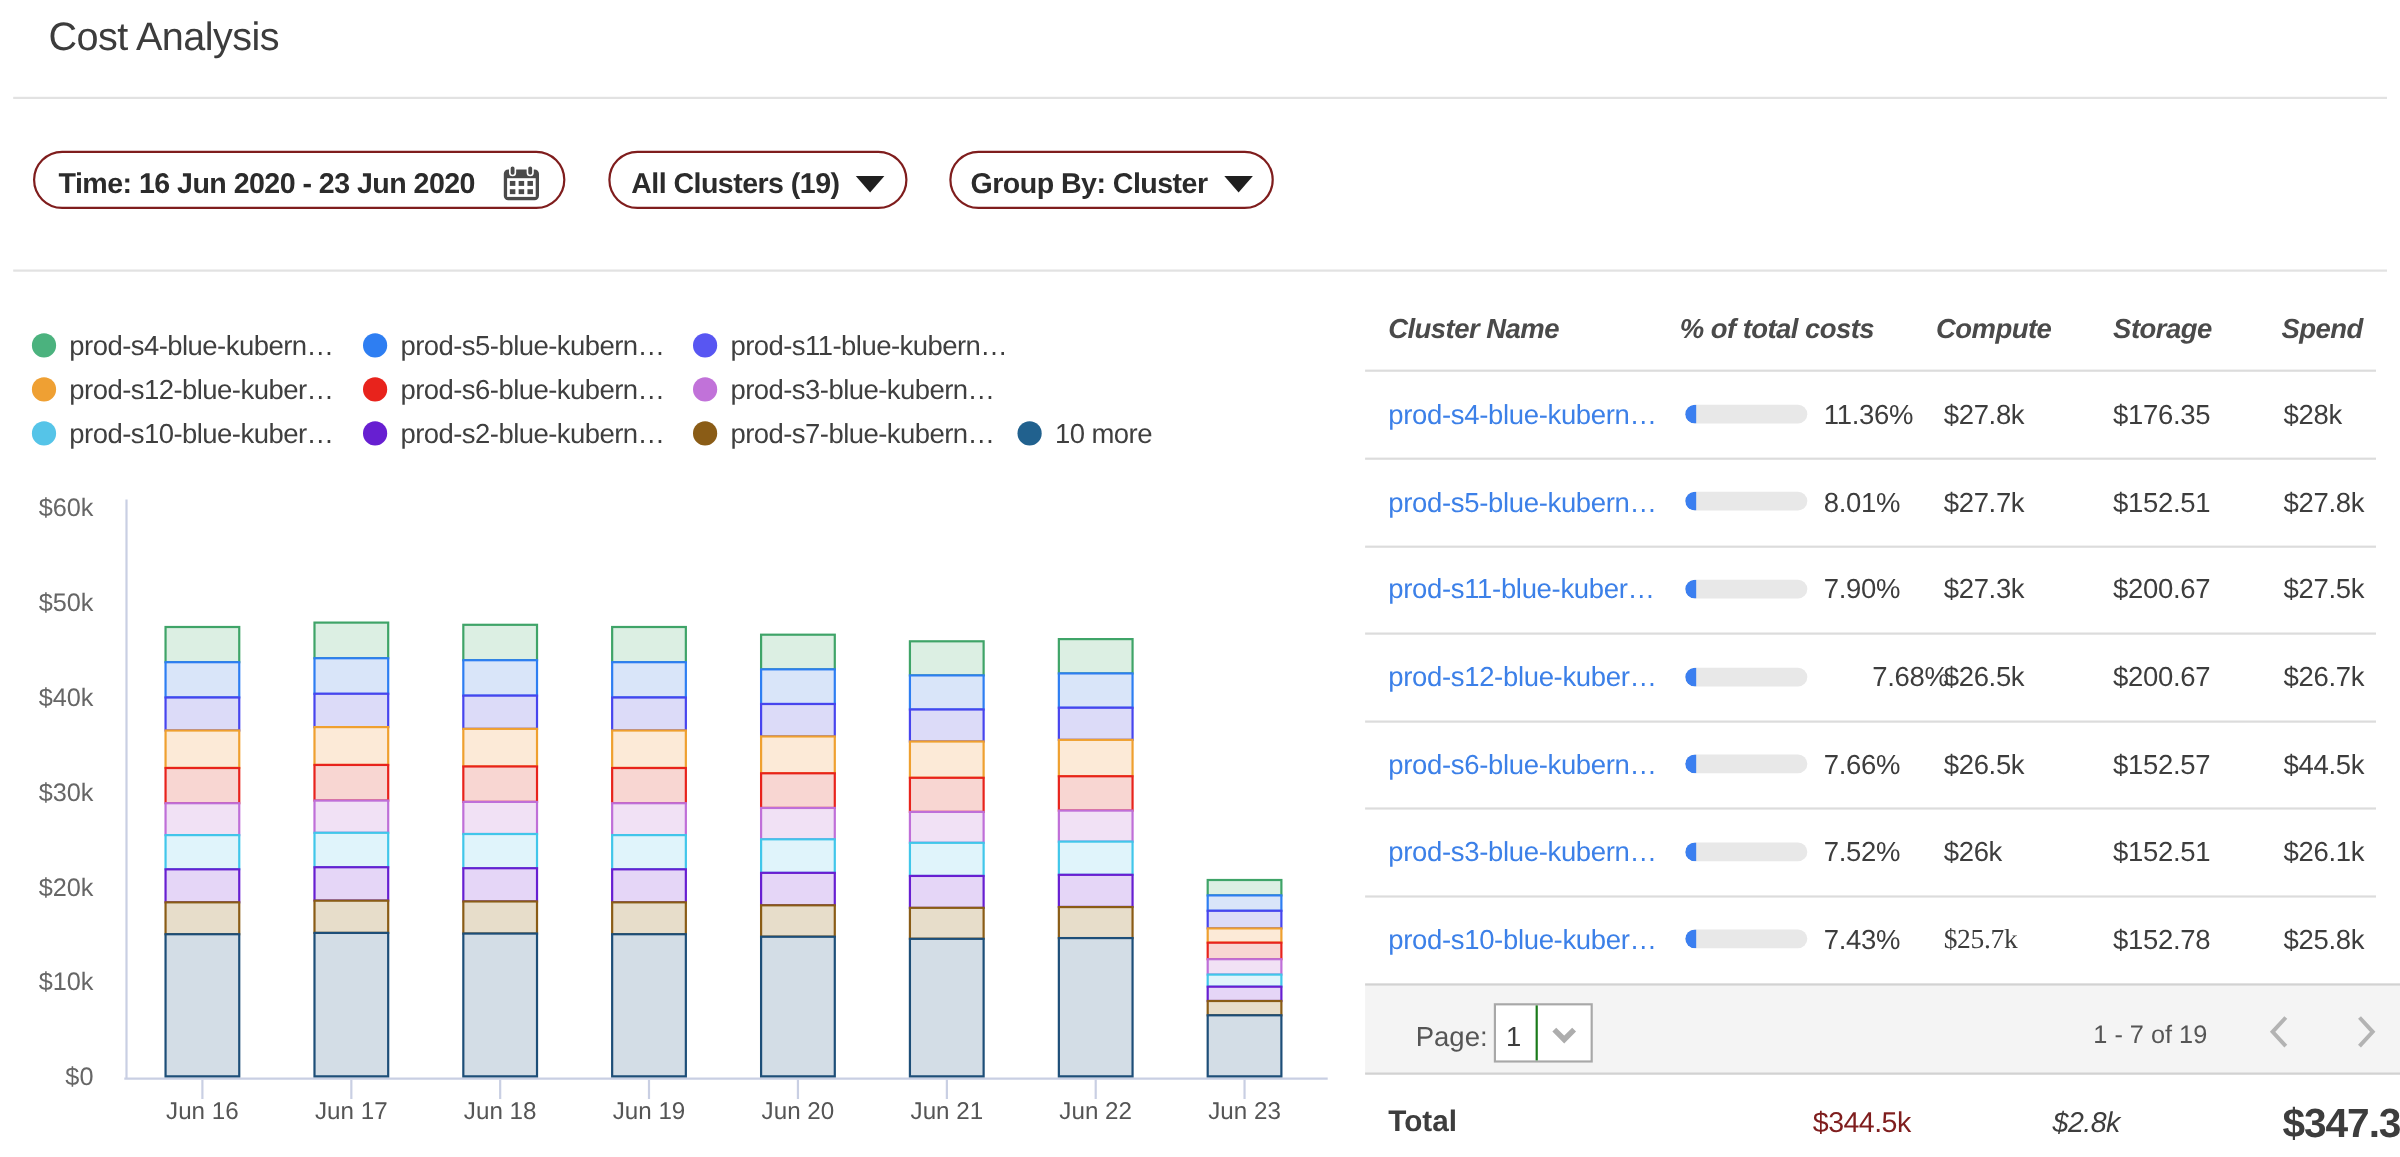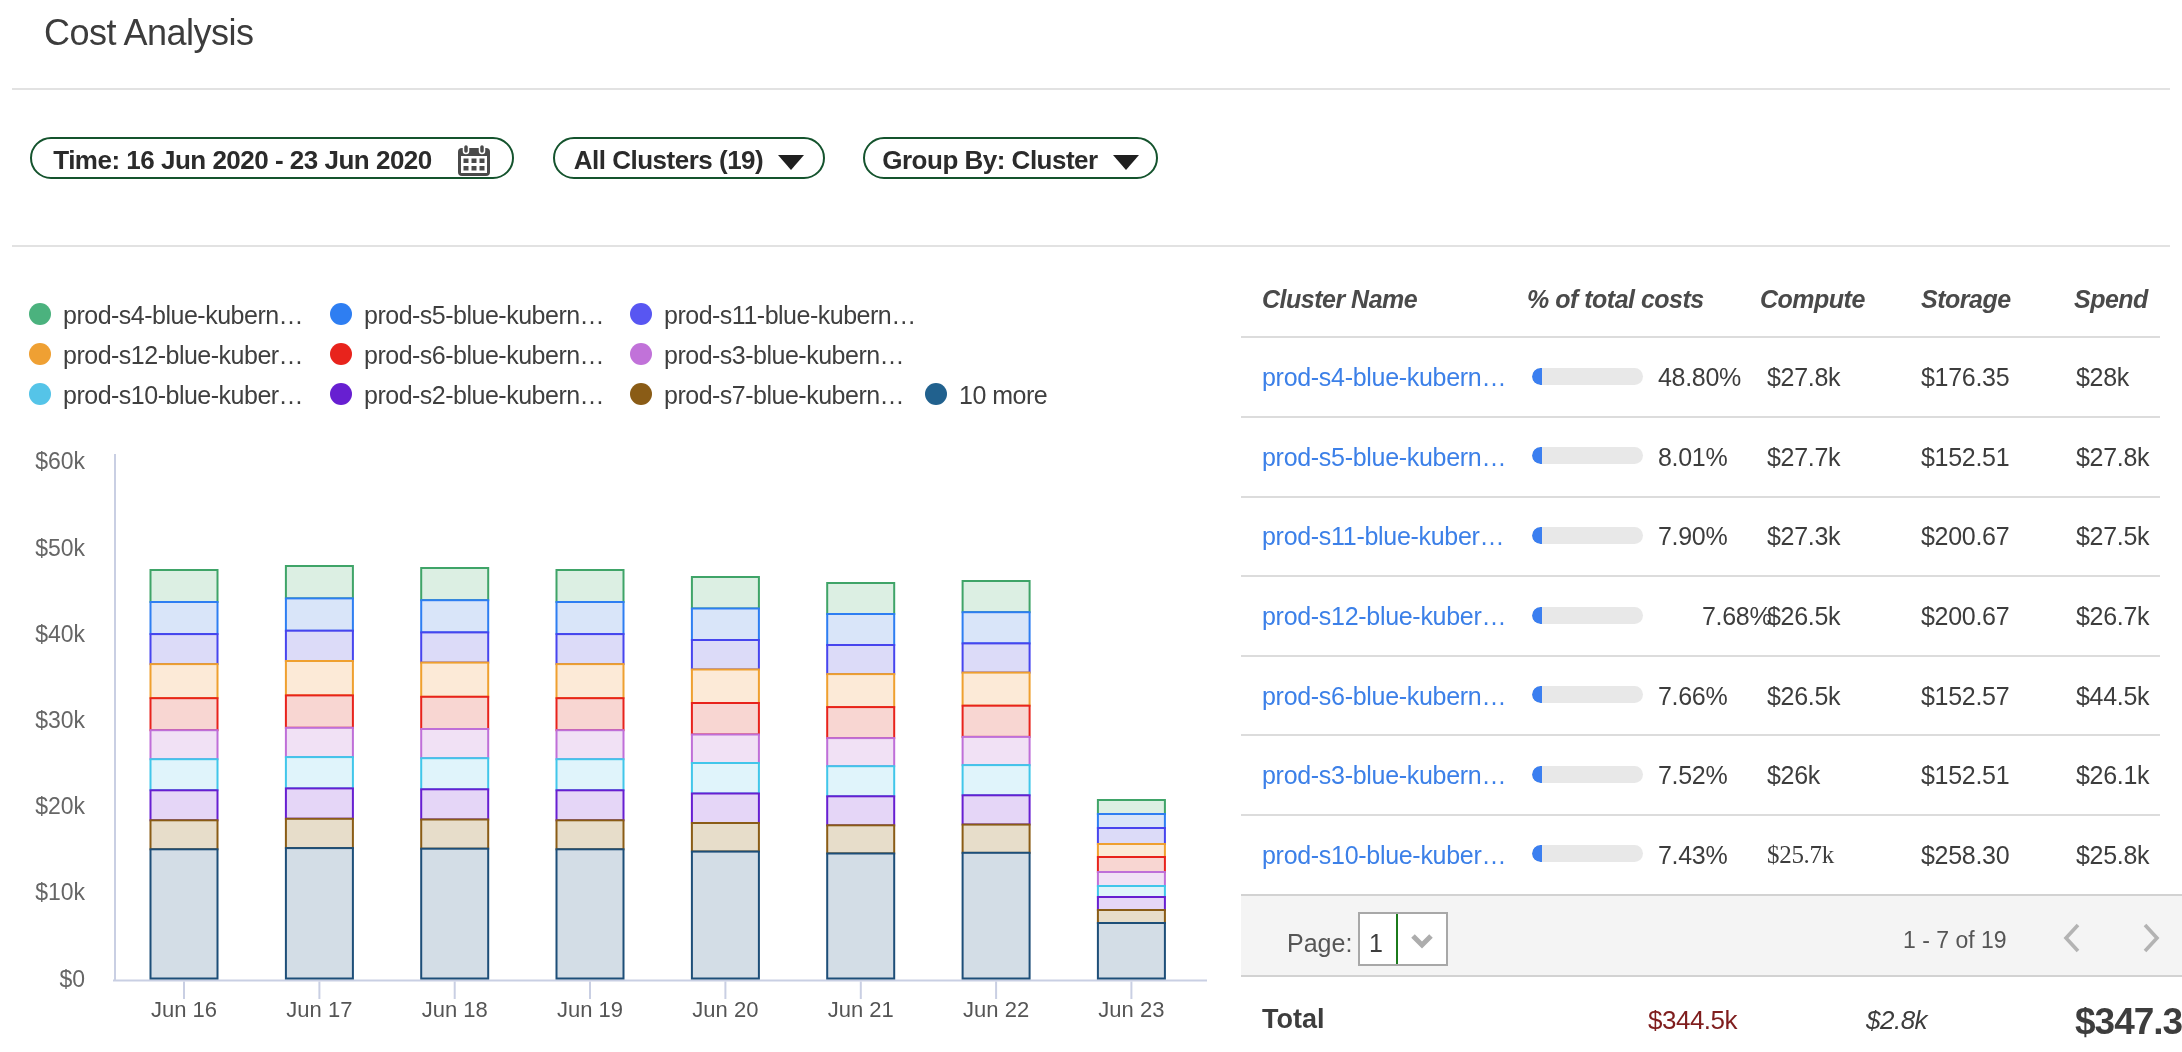--- a/index.html
+++ b/index.html
@@ -1,17 +1,17 @@
 <!DOCTYPE html>
 <html><head><meta charset="utf-8"><style>
 * { margin:0; padding:0; box-sizing:border-box; }
 html,body { width:2182px; height:1052px; background:#ffffff; font-family:"Liberation Sans", sans-serif; position:relative; overflow:hidden; }
 .abs { position:absolute; }
 .hline { position:absolute; left:12px; right:12px; height:2px; background:#e2e2e2; }
-.pill { position:absolute; top:137px; height:42px; border:2px solid #14532d; border-radius:29px; background:#fff;
+.pill { position:absolute; top:137px; height:53px; border:2px solid #7f1d1d; border-radius:29px; background:#fff;
         display:flex; align-items:center; justify-content:center; font-weight:bold; font-size:26px; color:#2b2b2b; letter-spacing:-0.5px; padding-top:5px; }
 .caret { width:0; height:0; border-left:13px solid transparent; border-right:13px solid transparent; border-top:15px solid #1f1f1f; margin-left:15px; margin-top:3px;}
 .dot { position:absolute; width:22px; height:22px; border-radius:50%; }
 .ltx { position:absolute; font-size:25px; color:#3f3f3f; letter-spacing:-0.5px; }
 .th { position:absolute; font-size:25px; font-weight:bold; color:#4a4a4a; letter-spacing:-0.5px;font-style:italic; }
 .sep { position:absolute; left:1241px; width:919px; height:2px; background:#dcdcdc; }
 .lnk { position:absolute; font-size:25px; color:#3c80e8; letter-spacing:-0.3px; }
 .val { position:absolute; font-size:25px; color:#3d3d3d; letter-spacing:-0.3px; }
 .pbar { position:absolute; width:111px; height:17px; border-radius:9px; background:#e8e8e8; overflow:hidden; }
 .pfill { width:10px; height:17px; border-radius:9px 0 0 9px; background:#3b7ff0; }
@@ -174,21 +174,21 @@
 <div class="th" style="left:1262px;top:285px;">Cluster Name</div>
 <div class="th" style="left:1527px;top:285px;">% of total costs</div>
 <div class="th" style="left:1760px;top:285px;">Compute</div>
 <div class="th" style="left:1921px;top:285px;">Storage</div>
 <div class="th" style="left:2074px;top:285px;">Spend</div>
 <div class="sep" style="top:336px;"></div>
 <div class="lnk" style="left:1262px;top:363px;">prod-s4-blue-kubern…</div>
 <div class="pbar" style="left:1532px;top:368px;">
     <div class="pfill"></div>
   </div>
-<div class="val" style="left:1658px;top:363px;">48.80%</div>
+<div class="val" style="left:1658px;top:363px;">11.36%</div>
 <div class="val" style="left:1767px;top:363px;">$27.8k</div>
 <div class="val" style="left:1921px;top:363px;">$176.35</div>
 <div class="val" style="left:2076px;top:363px;">$28k</div>
 <div class="sep" style="top:416px;"></div>
 <div class="lnk" style="left:1262px;top:443px;">prod-s5-blue-kubern…</div>
 <div class="pbar" style="left:1532px;top:447px;">
     <div class="pfill"></div>
   </div>
 <div class="val" style="left:1658px;top:443px;">8.01%</div>
 <div class="val" style="left:1767px;top:443px;">$27.7k</div>
@@ -230,21 +230,21 @@
 <div class="val" style="left:1767px;top:761px;">$26k</div>
 <div class="val" style="left:1921px;top:761px;">$152.51</div>
 <div class="val" style="left:2076px;top:761px;">$26.1k</div>
 <div class="sep" style="top:814px;"></div>
 <div class="lnk" style="left:1262px;top:841px;">prod-s10-blue-kuber…</div>
 <div class="pbar" style="left:1532px;top:845px;">
     <div class="pfill"></div>
   </div>
 <div class="val" style="left:1658px;top:841px;">7.43%</div>
 <div class="val" style="left:1767px;top:841px;font-family:Liberation Serif, serif;">$25.7k</div>
-<div class="val" style="left:1921px;top:841px;">$258.30</div>
+<div class="val" style="left:1921px;top:841px;">$152.78</div>
 <div class="val" style="left:2076px;top:841px;">$25.8k</div>
 
 <div class="abs" style="left:1241px;top:894px;width:941px;height:83px;background:#f4f4f4;border-top:2px solid #d2d2d2;border-bottom:2px solid #d2d2d2;"></div>
 <div class="pgtxt" style="left:1287px;top:929px;">Page:</div>
 <div class="abs" style="left:1358px;top:912px;width:90px;height:54px;background:#ffffff;border:2px solid #a8a8a8;"></div>
 <div class="pgtxt" style="left:1369px;top:929px;color:#3d3d3d;">1</div>
 <div class="abs" style="left:1396px;top:914px;width:2px;height:50px;background:#1b7a1b;"></div>
 <svg width="26" height="18" viewBox="0 0 26 18" style="position:absolute;left:1409px;top:932px;">
     <polyline points="4,4 13,13 22,4" fill="none" stroke="#adadad" stroke-width="5"></polyline>
   </svg>

